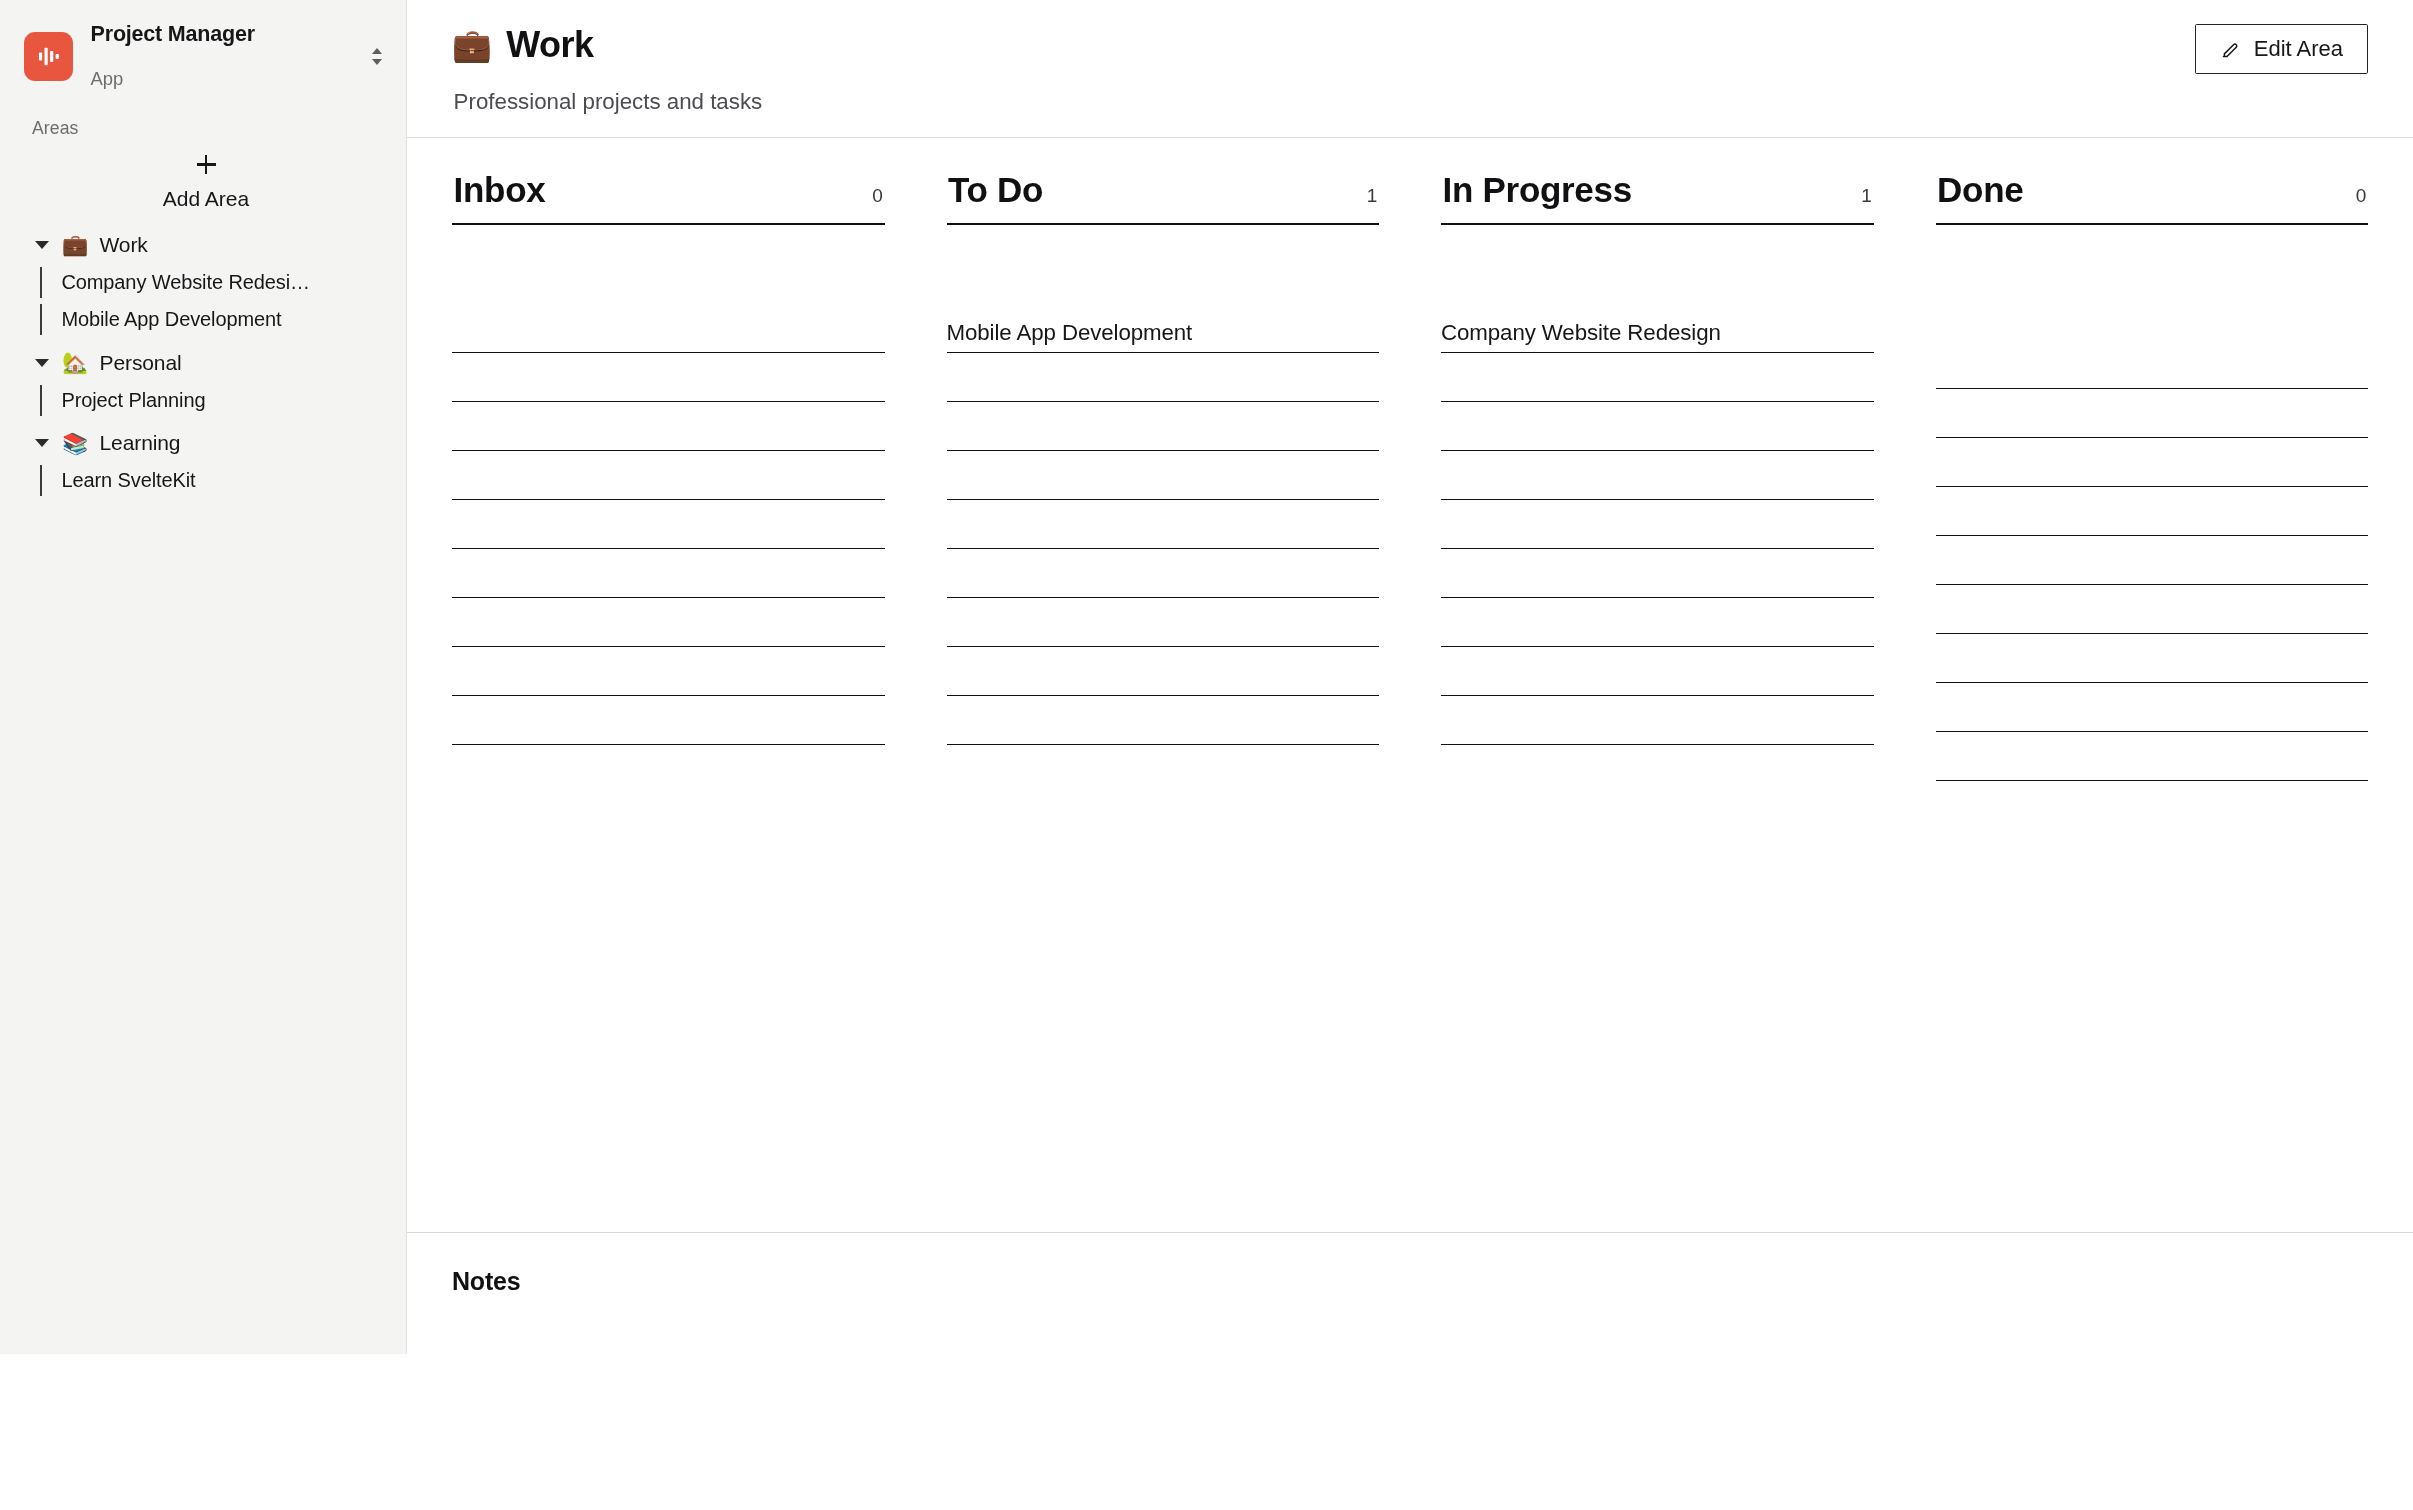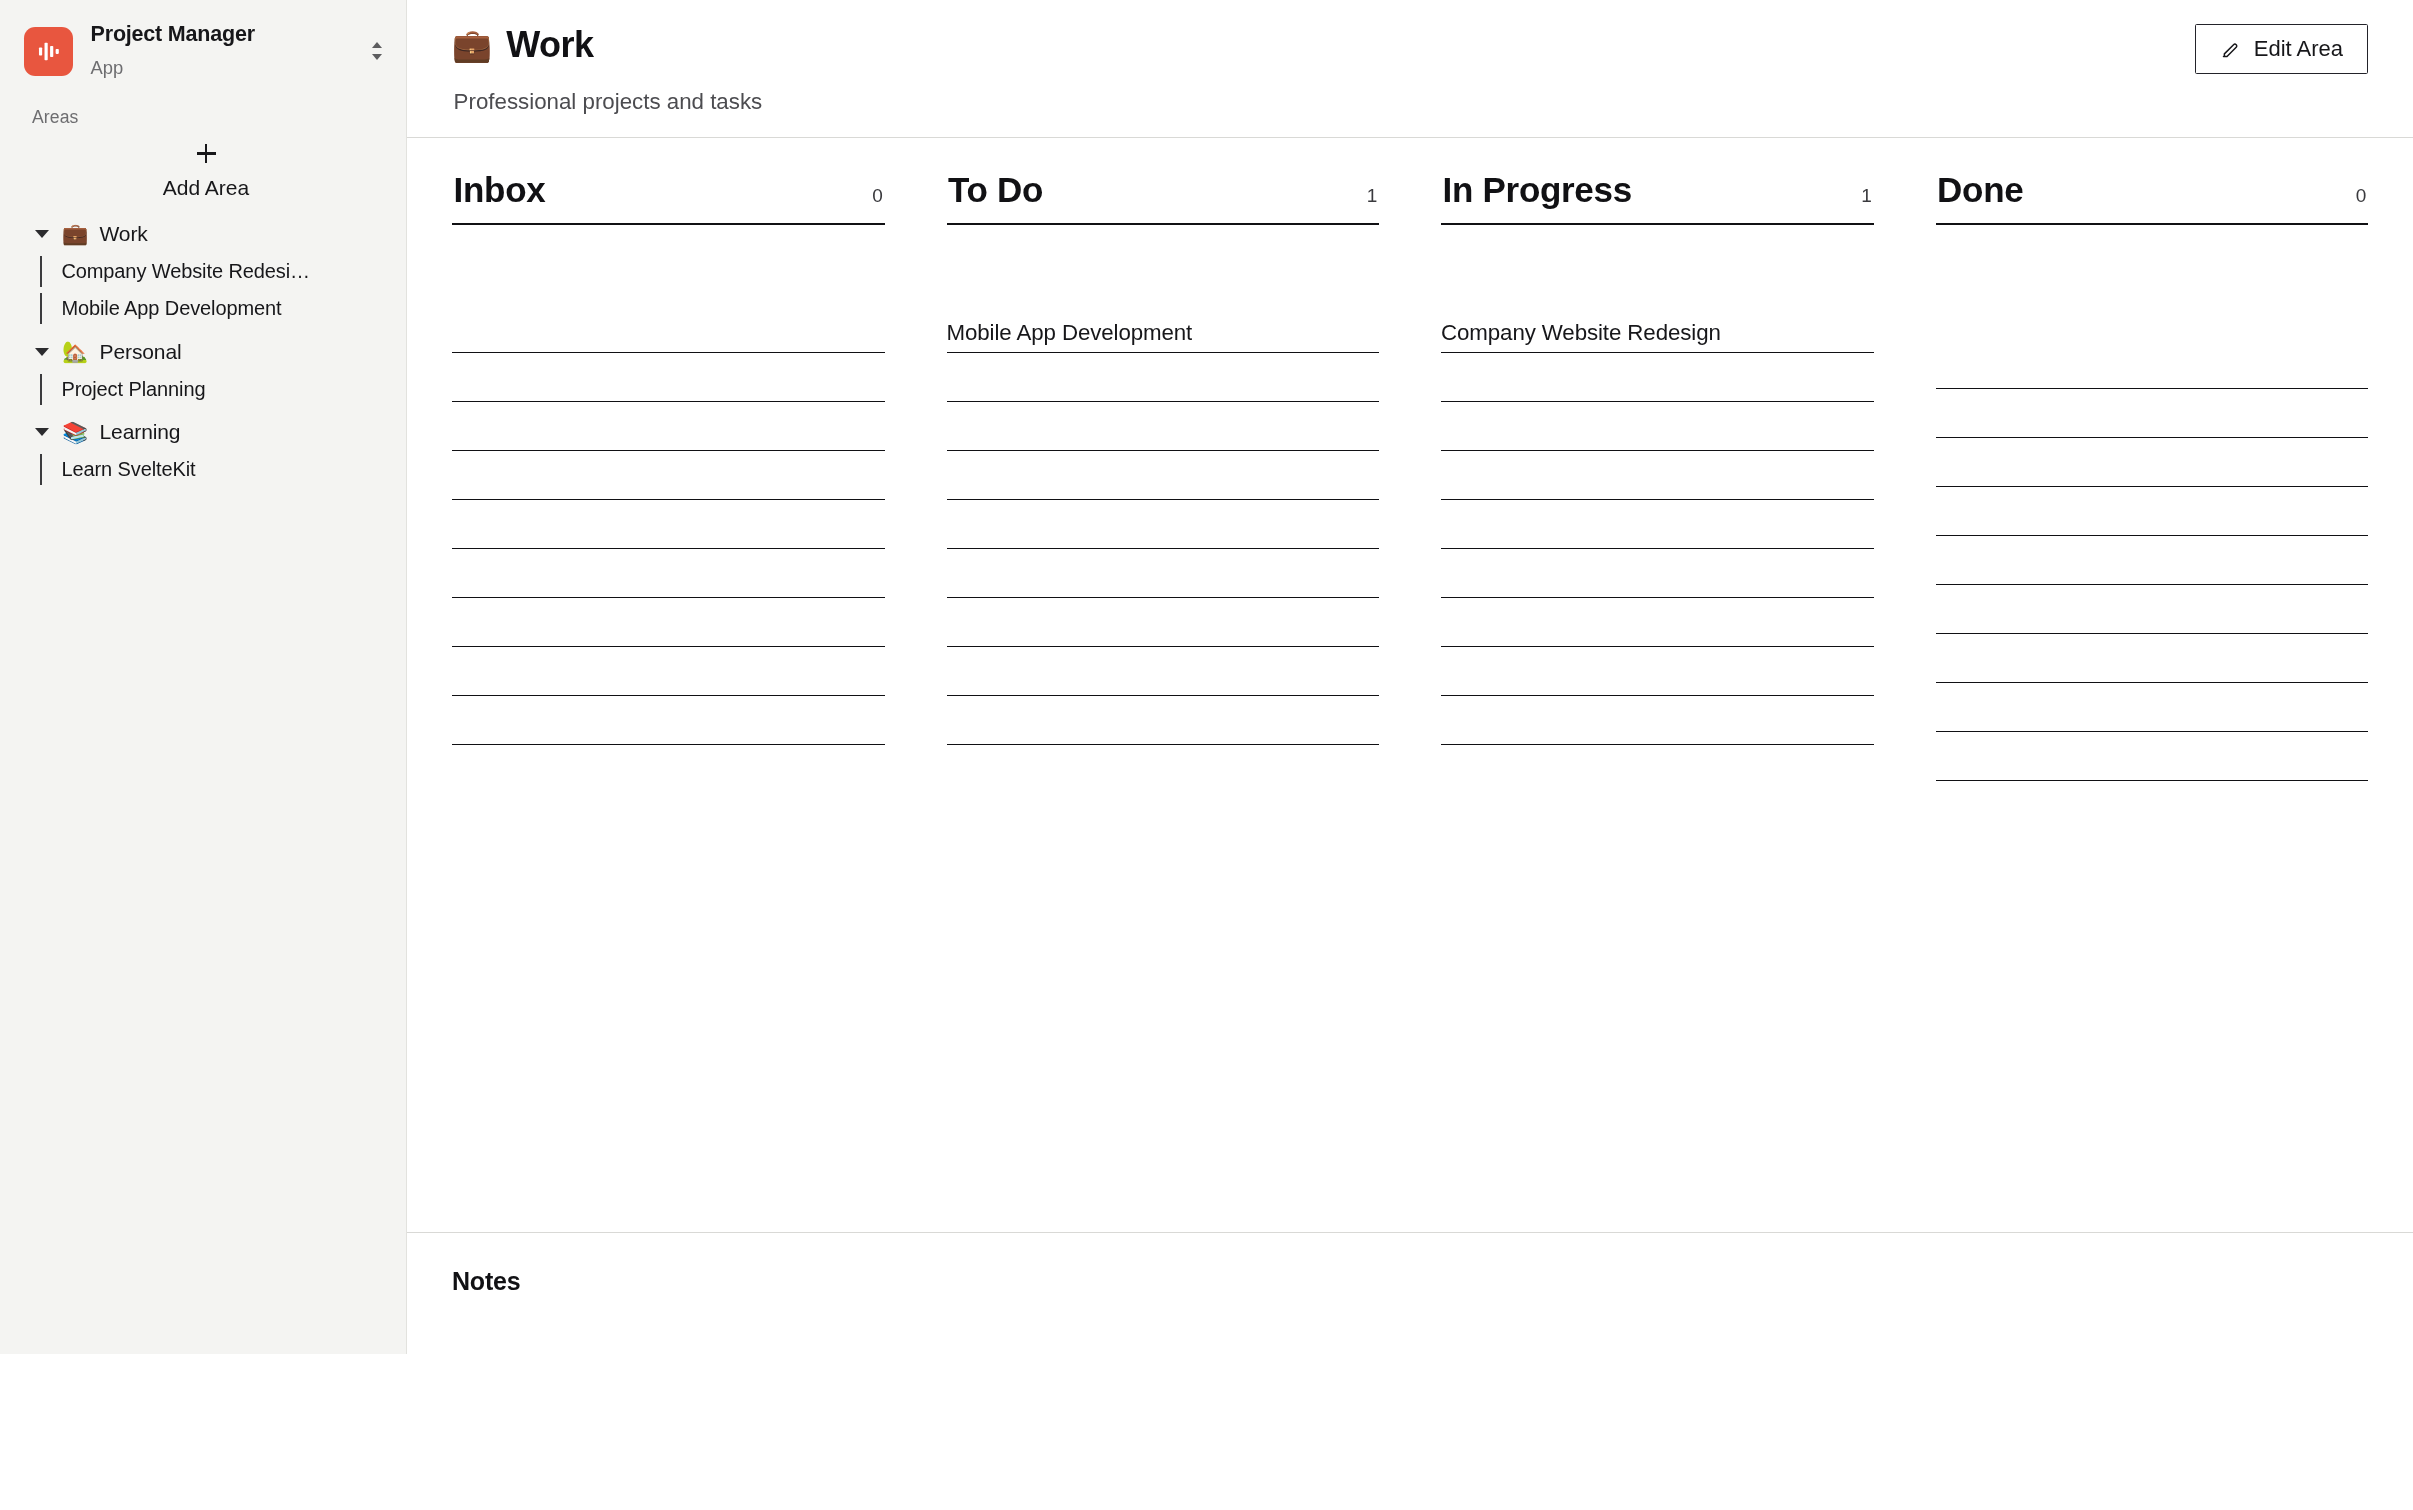--- a/index.html
+++ b/index.html
@@ -45,21 +45,21 @@
     font-size: 21.5px;
     font-weight: 700;
     letter-spacing: -0.2px;
     line-height: 1.2;
     color: #17171a;
   }
   .sb-app-sub {
     font-size: 18.4px;
     color: #6d6d70;
     line-height: 1.3;
-    margin-top: 8px;
+    margin-top: 19px;
   }
   .chev-updown {
     width: 21px; height: 32px;
     display: flex; flex-direction: column; align-items: center; justify-content: center;
     gap: 5.6px;
     opacity: .75;
   }
   .chev-updown span {
     display: block;
     width: 0; height: 0;

